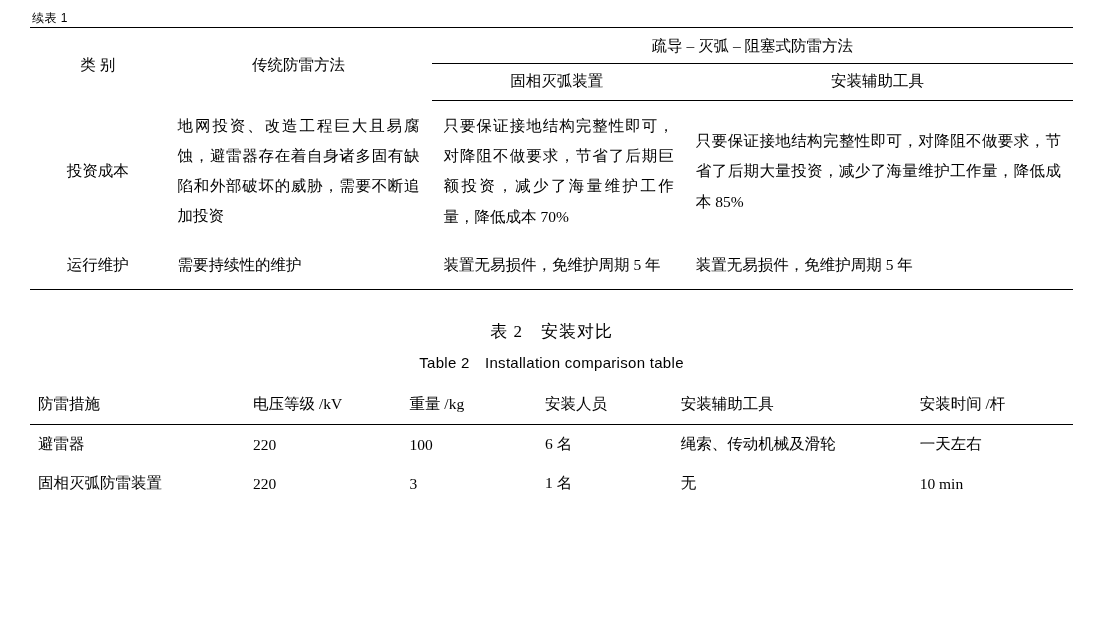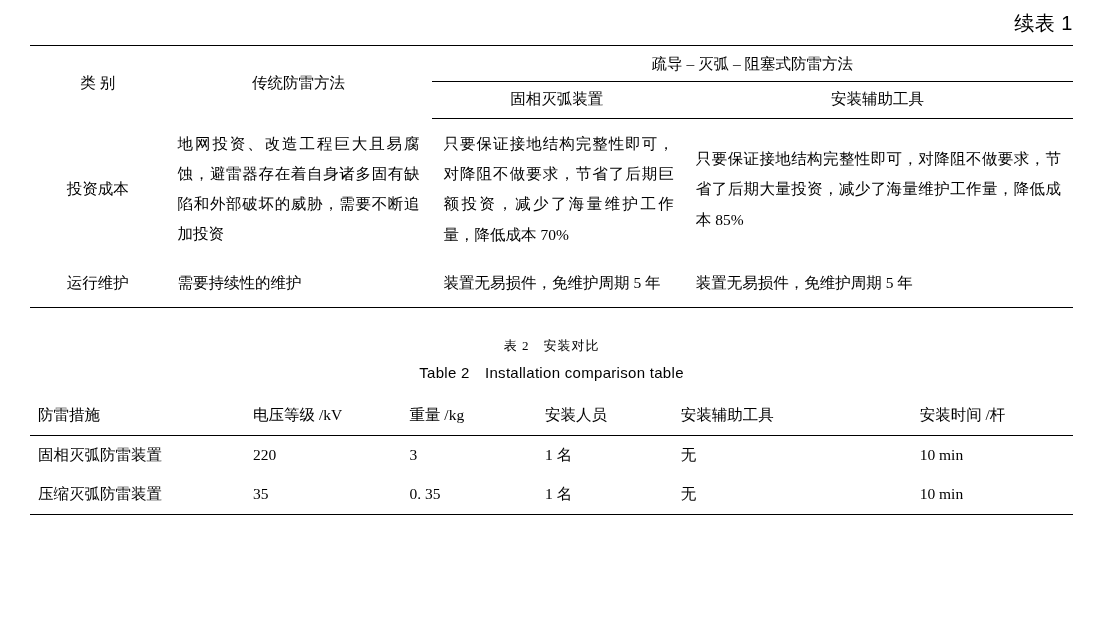--- a/index.html
+++ b/index.html
@@ -16,26 +16,25 @@
   }
   .page {
     position: relative;
     width: 1103px;
     height: 641px;
     box-sizing: border-box;
     padding: 0 30px;
   }
   .cont-label {
     font-family: "Liberation Sans", sans-serif;
-    font-size: 20px;
+    font-size: 12px;
     margin-top: 10px;
-    margin-bottom: 8px;
+    margin-bottom: 0;
     padding-left: 2px;
     letter-spacing: 0.5px;
-    text-align: right;
   }
 
   
   table {
     width: 100%;
     border-collapse: collapse;
     font-size: 15.5px;
   }
   td, th {
     padding: 0;
@@ -89,21 +88,21 @@
     padding-bottom: 10px;
   }
 
   
   .caption {
     text-align: center;
     margin-top: 26px;
     line-height: 1.9;
   }
   .caption .cn {
-    font-size: 13px;
+    font-size: 17px;
     letter-spacing: 1px;
   }
   .caption .en {
     font-family: "Liberation Sans", sans-serif;
     font-size: 15px;
     letter-spacing: 0.3px;
   }
 
   
   .t2 { table-layout: fixed; margin-top: 8px; }
@@ -190,31 +189,31 @@
         <th class="h-first rule-thin-bot">防雷措施</th>
         <th class="h-c rule-thin-bot">电压等级 /kV</th>
         <th class="h-c rule-thin-bot">重量 /kg</th>
         <th class="h-c rule-thin-bot">安装人员</th>
         <th class="h-c rule-thin-bot">安装辅助工具</th>
         <th class="h-last rule-thin-bot">安装时间 /杆</th>
       </tr>
     </thead>
     <tbody>
       <tr>
+        <td class="c-first">避雷器</td>
+        <td class="c-c">220</td>
+        <td class="c-c">100</td>
+        <td class="c-c">6 名</td>
+        <td class="c-c">绳索、传动机械及滑轮</td>
+        <td class="c-last">一天左右</td>
+      </tr>
+      <tr>
         <td class="c-first">固相灭弧防雷装置</td>
         <td class="c-c">220</td>
         <td class="c-c">3</td>
         <td class="c-c">1 名</td>
         <td class="c-c">无</td>
         <td class="c-last">10 min</td>
       </tr>
-      <tr>
-        <td class="c-first rule-bot">压缩灭弧防雷装置</td>
-        <td class="c-c rule-bot">35</td>
-        <td class="c-c rule-bot">0. 35</td>
-        <td class="c-c rule-bot">1 名</td>
-        <td class="c-c rule-bot">无</td>
-        <td class="c-last rule-bot">10 min</td>
-      </tr>
     </tbody>
   </table>
 
 </div>
 
 </body></html>

